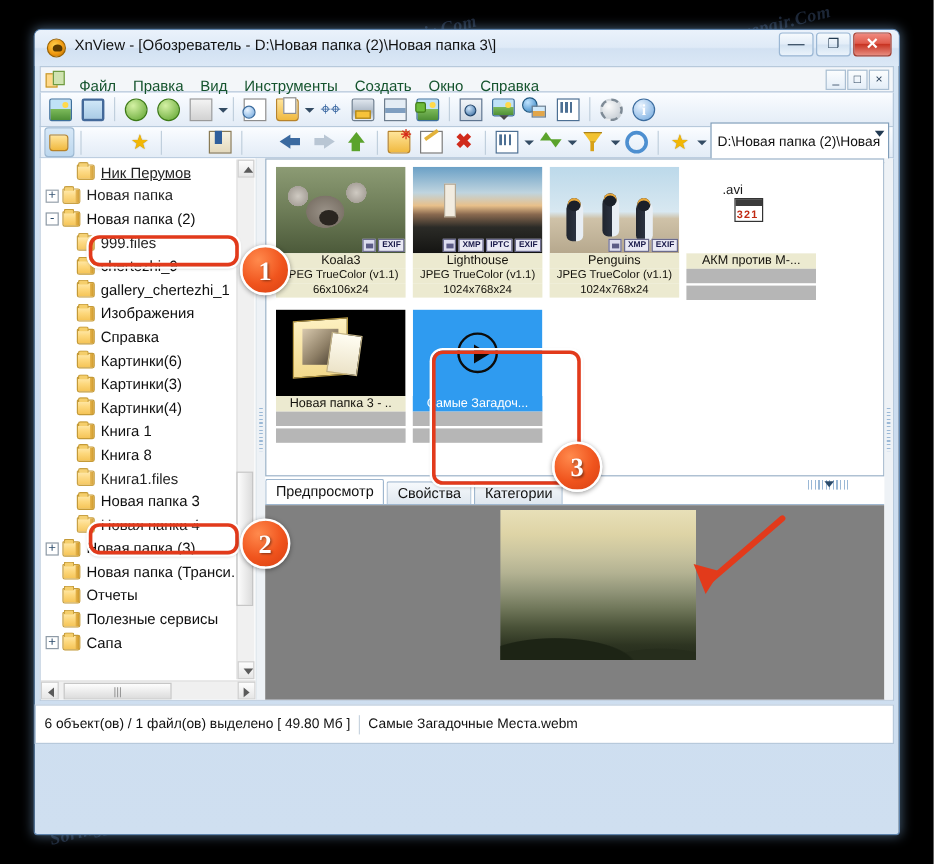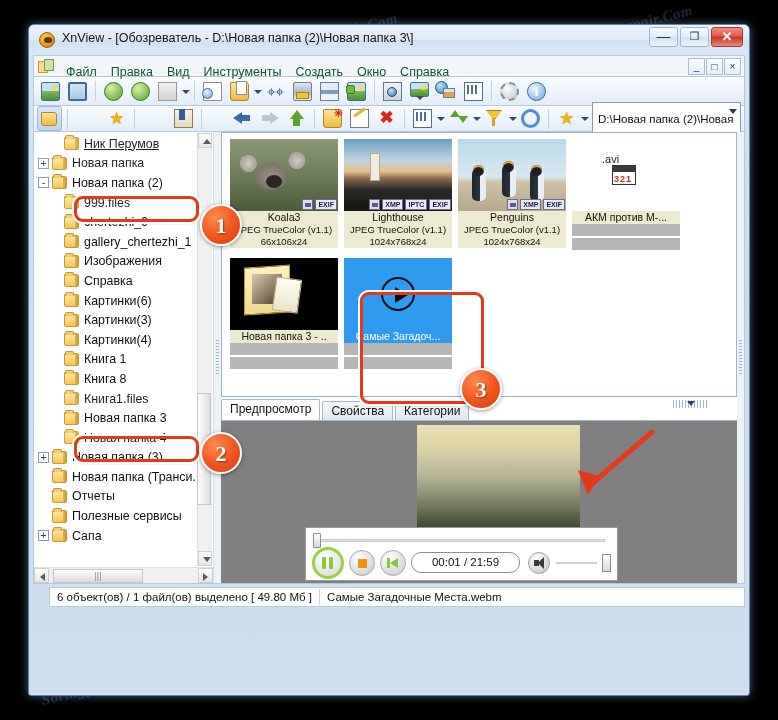--- a/index.html
+++ b/index.html
@@ -349,21 +349,21 @@
   #vol .vtrack{ position:absolute; left:0; right:14px; top:9px; height:2px; background:#cfcfcf;}
   #vol .vknob{ position:absolute; right:0; top:1px; width:9px;height:18px; background:linear-gradient(to bottom,#fefefe,#d9d9d9); border:1px solid #8f8f8f;}
 
   
   .vsplit{ width:7px; background:#eef2f6; position:relative; }
   .vsplit:after{ content:""; position:absolute; left:2px; top:50%; margin-top:-18px; width:3px; height:36px;
     background-image:repeating-linear-gradient(to bottom,#9ab8d6 0 1px, transparent 1px 3px);}
 
   
   #statusbar{
-    margin:3px 4px 4px 20px; height:20px; background:#fff;
+    margin:3px 4px 4px 0; height:33px; background:#fff;
     border:1px solid #b7c9db; display:flex; align-items:center;
     font-size:11.5px; color:#111;
   }
   #statusbar .cell{ padding:0 7px; height:100%; display:flex; align-items:center; white-space:nowrap;}
   #statusbar .div{ width:1px; height:16px; background:#c9d4df; }
 
   
   .anno-rect{
     position:absolute; border:3px solid #e23a1b; border-radius:9px;
     box-shadow:0 0 0 2px #fff, 0 1px 3px rgba(0,0,0,.35);
@@ -791,37 +791,20 @@
       <div id="previewpane">
         <div id="ptabs">
           <div class="ptab active">Предпросмотр</div>
           <div class="ptab">Свойства</div>
           <div class="ptab">Категории</div>
           <div class="dots"></div>
         </div>
         <div id="pbody">
           <div id="pimage"></div>
 
-          <div id="player">
-            <div id="seek">
-              <div class="track"></div>
-              <div class="knob"></div>
-            </div>
-            <div id="pcontrols">
-              <div class="pbtn" id="btn-pause"></div>
-              <div class="pbtn" id="btn-stop"></div>
-              <div class="pbtn" id="btn-prev"></div>
-              <div id="timebox">00:01 / 21:59</div>
-              <div id="spk"></div>
-              <div id="vol">
-                <div class="vtrack"></div>
-                <div class="vknob"></div>
-              </div>
-            </div>
-          </div>
         </div>
       </div>
     </div>
 
     <div class="vsplit"></div>
   </div>
 
   <div id="statusbar">
     <div class="cell">6 объект(ов) / 1 файл(ов) выделено  [ 49.80 Мб ]</div>
     <div class="div"></div>

